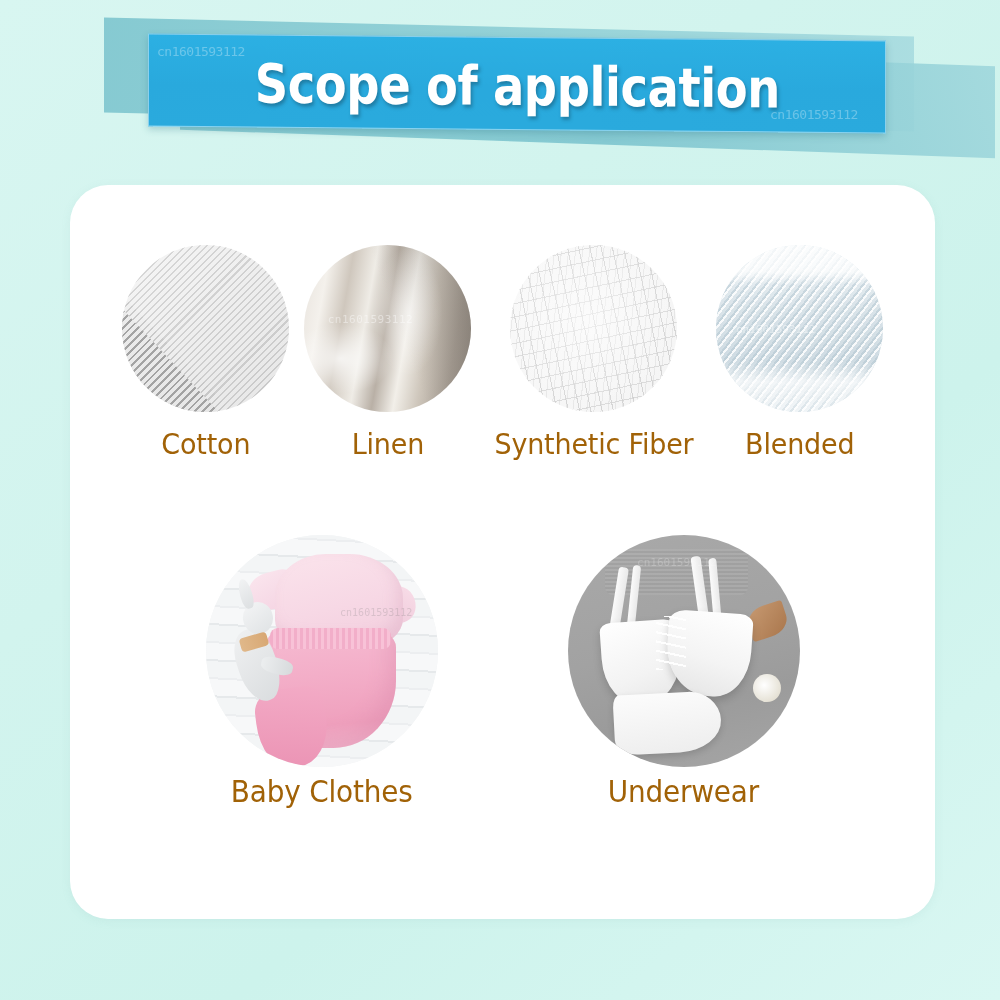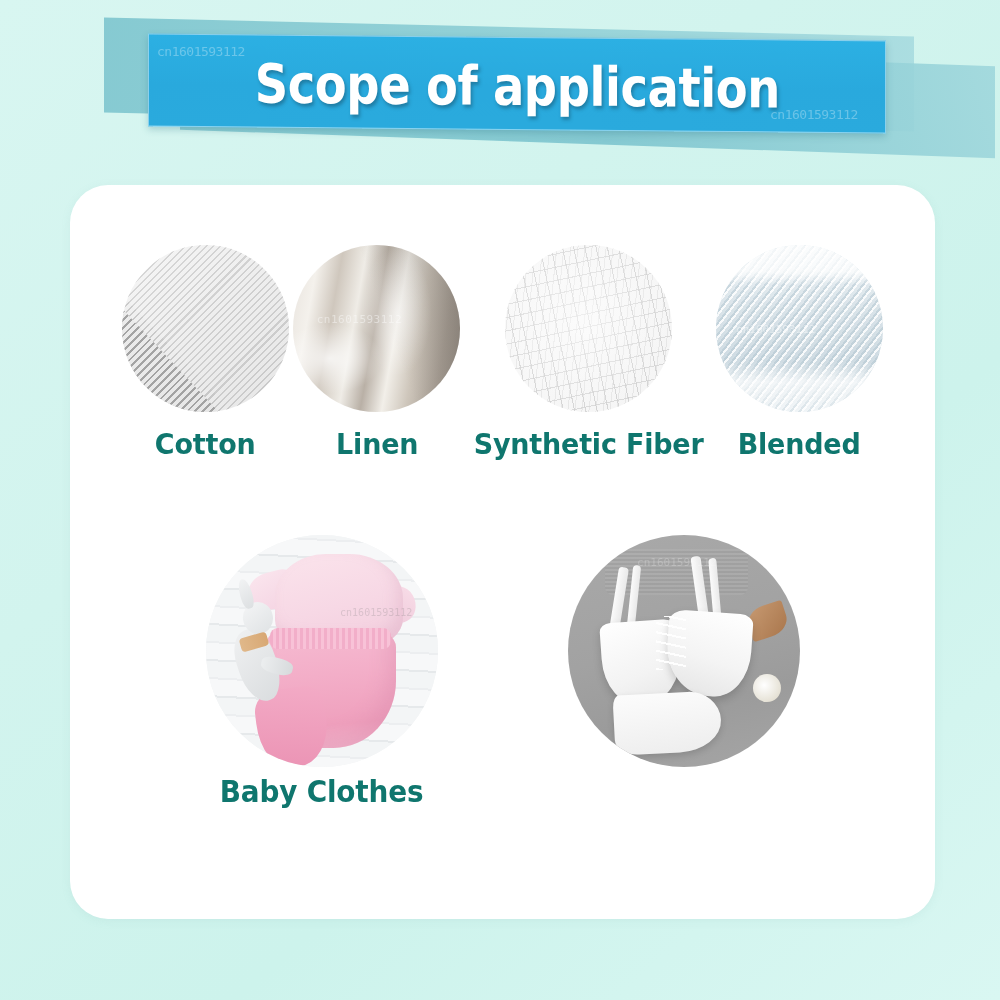--- a/index.html
+++ b/index.html
@@ -141,24 +141,24 @@
     border-radius: 50%;
     overflow: hidden;
     position: relative;
     background: #f1f1f1;
   }
   .thumb.sm { width: 167px; height: 167px; }
   .thumb.lg { width: 232px; height: 232px; }
 
   .label {
     margin-top: 18px;
-    color: #0f766e;
+    color: #a16207;
     font-family: "DejaVu Sans", sans-serif;
     font-size: 29px;
-    font-weight: 700;
+    font-weight: 400;
     letter-spacing: -0.2px;
     white-space: nowrap;
     line-height: 1;
     text-align: center;
   }
   .label span { display: inline-block; transform: scaleX(0.93); }
   .row-2 .label { margin-top: 10px; font-size: 30px; }
 
   
   
@@ -532,18 +532,21 @@
           <div class="und-strap s3"></div>
           <div class="und-strap s4"></div>
           <div class="und-leaf"></div>
           <div class="und-cup-l"></div>
           <div class="und-cup-r"></div>
           <div class="und-lace"></div>
           <div class="und-brief"></div>
           <div class="und-flower"></div>
           <div class="und-wm">cn1601593112</div>
         </div>
+        <div class="label">
+          <span>Underwear</span>
+        </div>
       </div>
 
     </div>
 
   </div>
 </div>
 
 </body></html>

